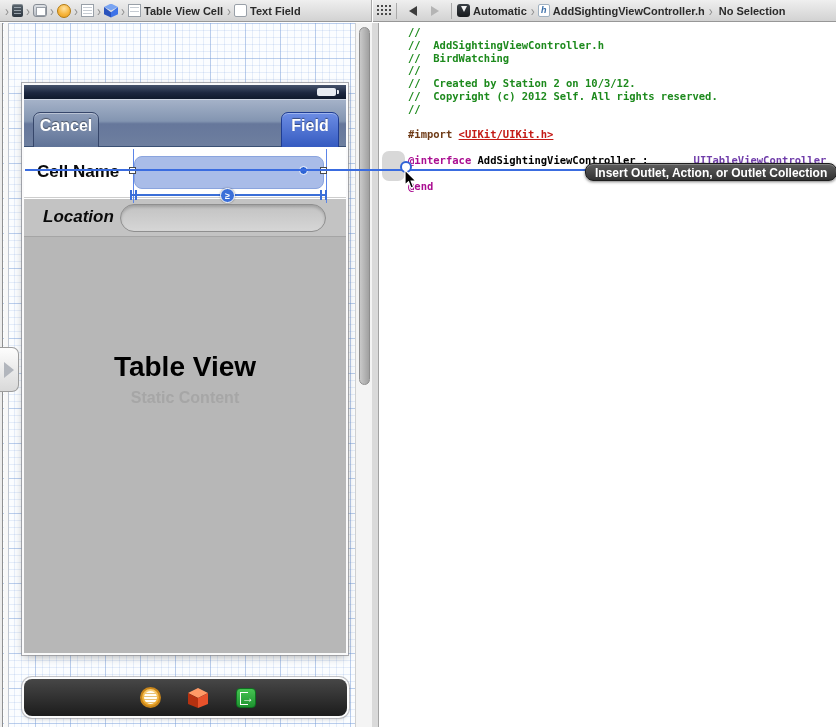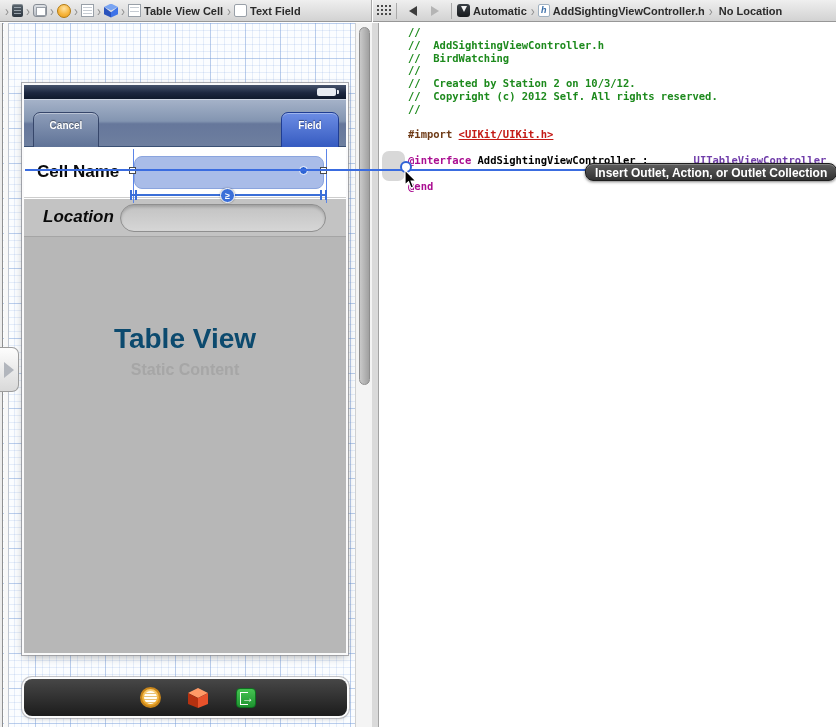--- a/index.html
+++ b/index.html
@@ -85,38 +85,38 @@
   
   #scene { position:absolute; left:24px; top:85px; width:322px; height:568px; background:#fff;
     box-shadow:0 0 0 2px rgba(255,255,255,.95), 0 0 0 3px rgba(145,145,150,.75), 0 3px 9px rgba(0,0,0,.35); }
   #statusbar { position:absolute; left:0; top:0; width:100%; height:14px;
     background:linear-gradient(#46536b,#1d2840 55%,#101a2c); }
   #battery { position:absolute; right:10px; top:3px; width:19px; height:8px; background:#e8ecf2; border-radius:2px; }
   #battery::after { content:""; position:absolute; right:-3px; top:2px; width:2px; height:4px; background:#e8ecf2; border-radius:0 1px 1px 0; }
   #navbar { position:absolute; left:0; top:14px; width:100%; height:48px;
     background:linear-gradient(180deg,#a6b3c9 0%,#8395b1 47%,#66779b 53%,#6e7f9f 100%);
     border-bottom:1px solid #3a5074; box-shadow:inset 0 1px 0 rgba(255,255,255,.45); }
-  .navbtn { position:absolute; top:13px; height:43px; border-radius:7px; color:#fff; font-size:10px;
+  .navbtn { position:absolute; top:13px; height:43px; border-radius:7px; color:#fff; font-size:16px;
     font-weight:bold; text-align:center; line-height:25px; text-shadow:0 -1px 1px rgba(0,0,0,.45); }
   #cancel-btn { left:9px; width:66px; background:linear-gradient(#8d9db9,#566a90);
     border:1px solid #36466a; box-shadow:inset 0 1px 0 rgba(255,255,255,.4); }
   #done-btn { right:7px; width:58px; background:linear-gradient(#6c8de4,#2a50b9);
     border:1px solid #1f3d93; box-shadow:inset 0 1px 0 rgba(255,255,255,.35); }
   #row-bird { position:absolute; left:0; top:62px; width:100%; height:51px; background:#fff;
     border-bottom:1px solid #cdcdcd; }
   .cell-label { font-size:17px; font-weight:600; color:#0a0a0a; }
   #bird-label { position:absolute; left:13px; top:15px; }
   #row-location { position:absolute; left:0; top:114px; width:100%; height:37px; background:#c3c3c3; }
   #location-label { position:absolute; left:19px; top:8px;font-style:italic; }
   #location-field { position:absolute; left:96px; top:5px; width:206px; height:28px; border-radius:14px;
     background:linear-gradient(#c2c2c2,#d6d6d6); border:1px solid #8f8f8f;
     box-shadow:inset 0 2px 3px rgba(0,0,0,.18); }
   #table-gray { position:absolute; left:0; top:151px; width:100%; height:417px;
     background:rgba(177,177,177,.93); border-top:1px solid #a5a5a5; text-align:center; }
-  #tv-title { margin-top:86px; font-size:28px; font-weight:bold; color:#0c4a6e; }
+  #tv-title { margin-top:114px; font-size:28px; font-weight:bold; color:#000000; }
   #tv-subtitle { margin-top:6px; font-size:16px; font-weight:bold; color:#a6a6a6; }
 
   
   #dock { position:absolute; left:24px; top:679px; width:323px; height:37px; border-radius:8px;
     background:linear-gradient(#474747,#1c1c1c);
     box-shadow:0 0 0 2px rgba(255,255,255,.95), 0 0 0 3px rgba(160,160,165,.6), 0 2px 5px rgba(0,0,0,.3); z-index:6; }
   .dock-icon { position:absolute; top:8px; }
   #dock-vc { left:116px; width:21px; height:21px; border-radius:50%;
     background:radial-gradient(circle at 50% 28%, #ffe3a6, #f2b23a 60%, #db8f13);
     border:2px solid #c9861a; }
@@ -211,21 +211,21 @@
     <span class="bar-divider"></span>
     <span class="nav-arrow arrow-back"></span>
     <span class="nav-arrow arrow-fwd"></span>
     <span class="bar-divider"></span>
     <span class="bicon icon-tuxedo"></span>
     <span class="crumb-label">Automatic</span>
     <span class="crumb-sep">›</span>
     <span class="bicon icon-hfile">h</span>
     <span class="crumb-label">AddSightingViewController.h</span>
     <span class="crumb-sep">›</span>
-    <span class="crumb-label">No Location</span>
+    <span class="crumb-label">No Selection</span>
   </div>
 
   <div id="canvas"></div>
   <div id="left-edge-a"></div>
   <div id="left-edge-b"></div>
   <div id="outline-expander"></div>
 
   <div id="scene">
     <div id="statusbar">
       <div id="battery"></div>

